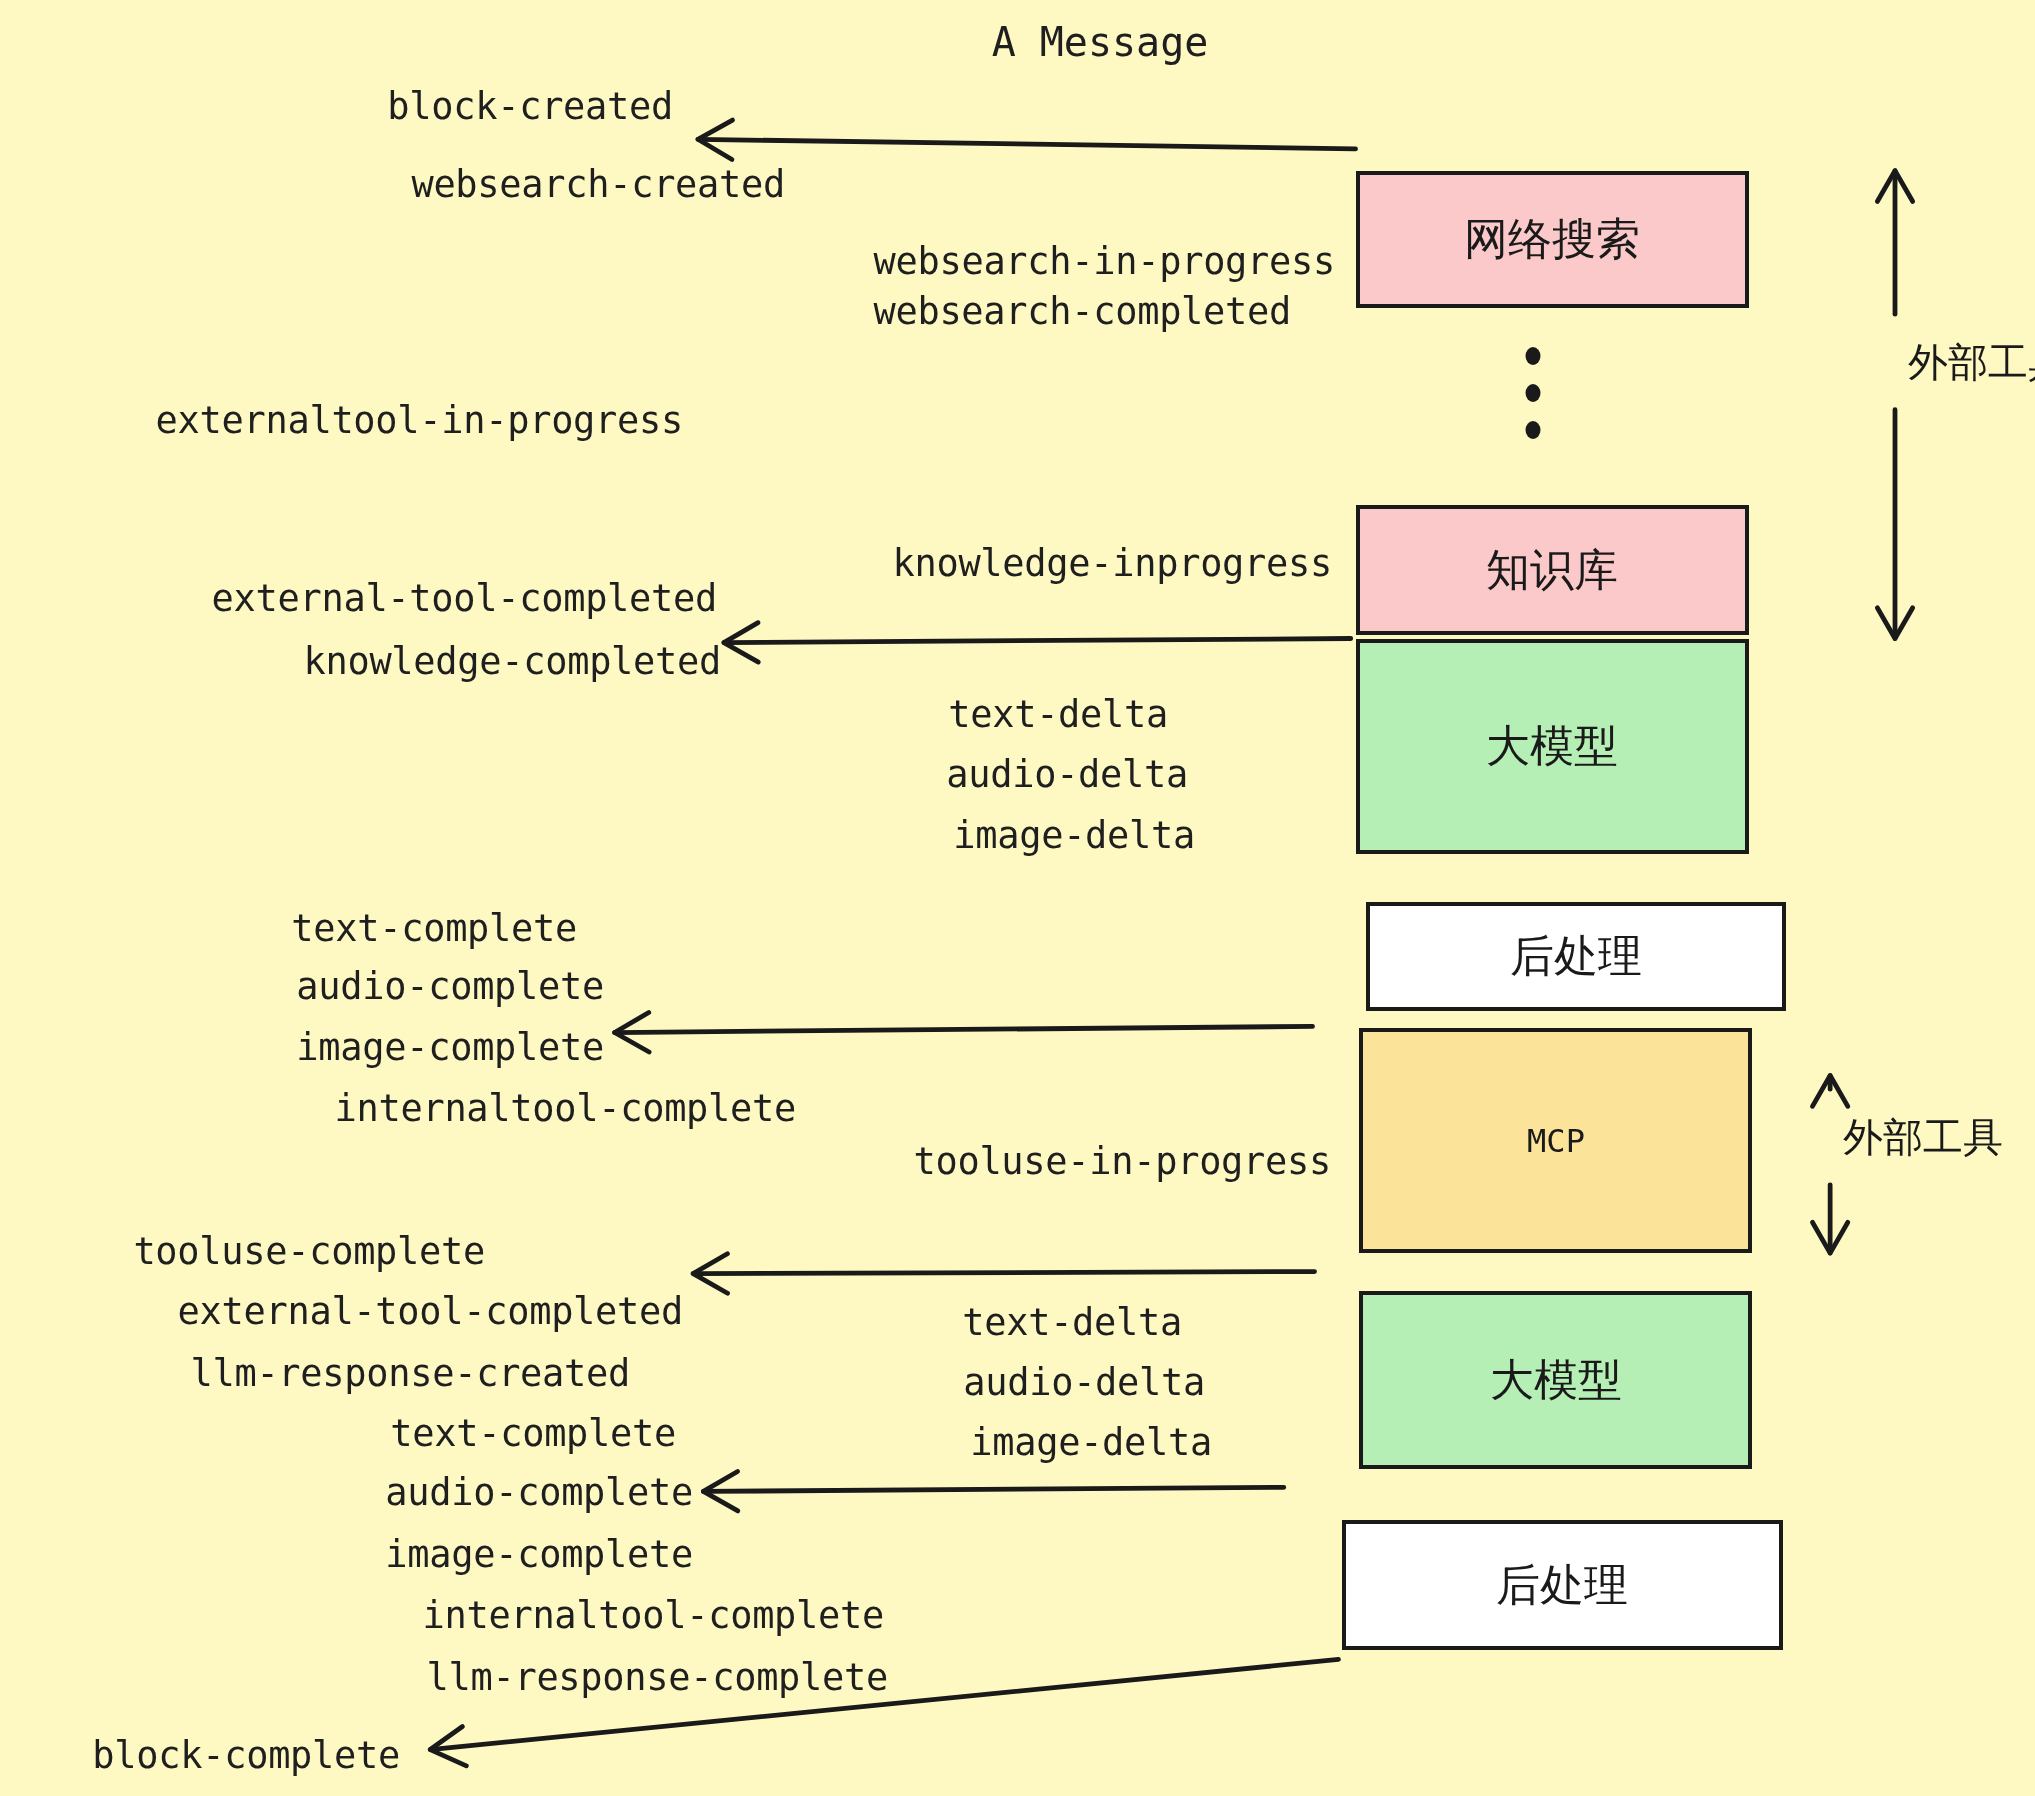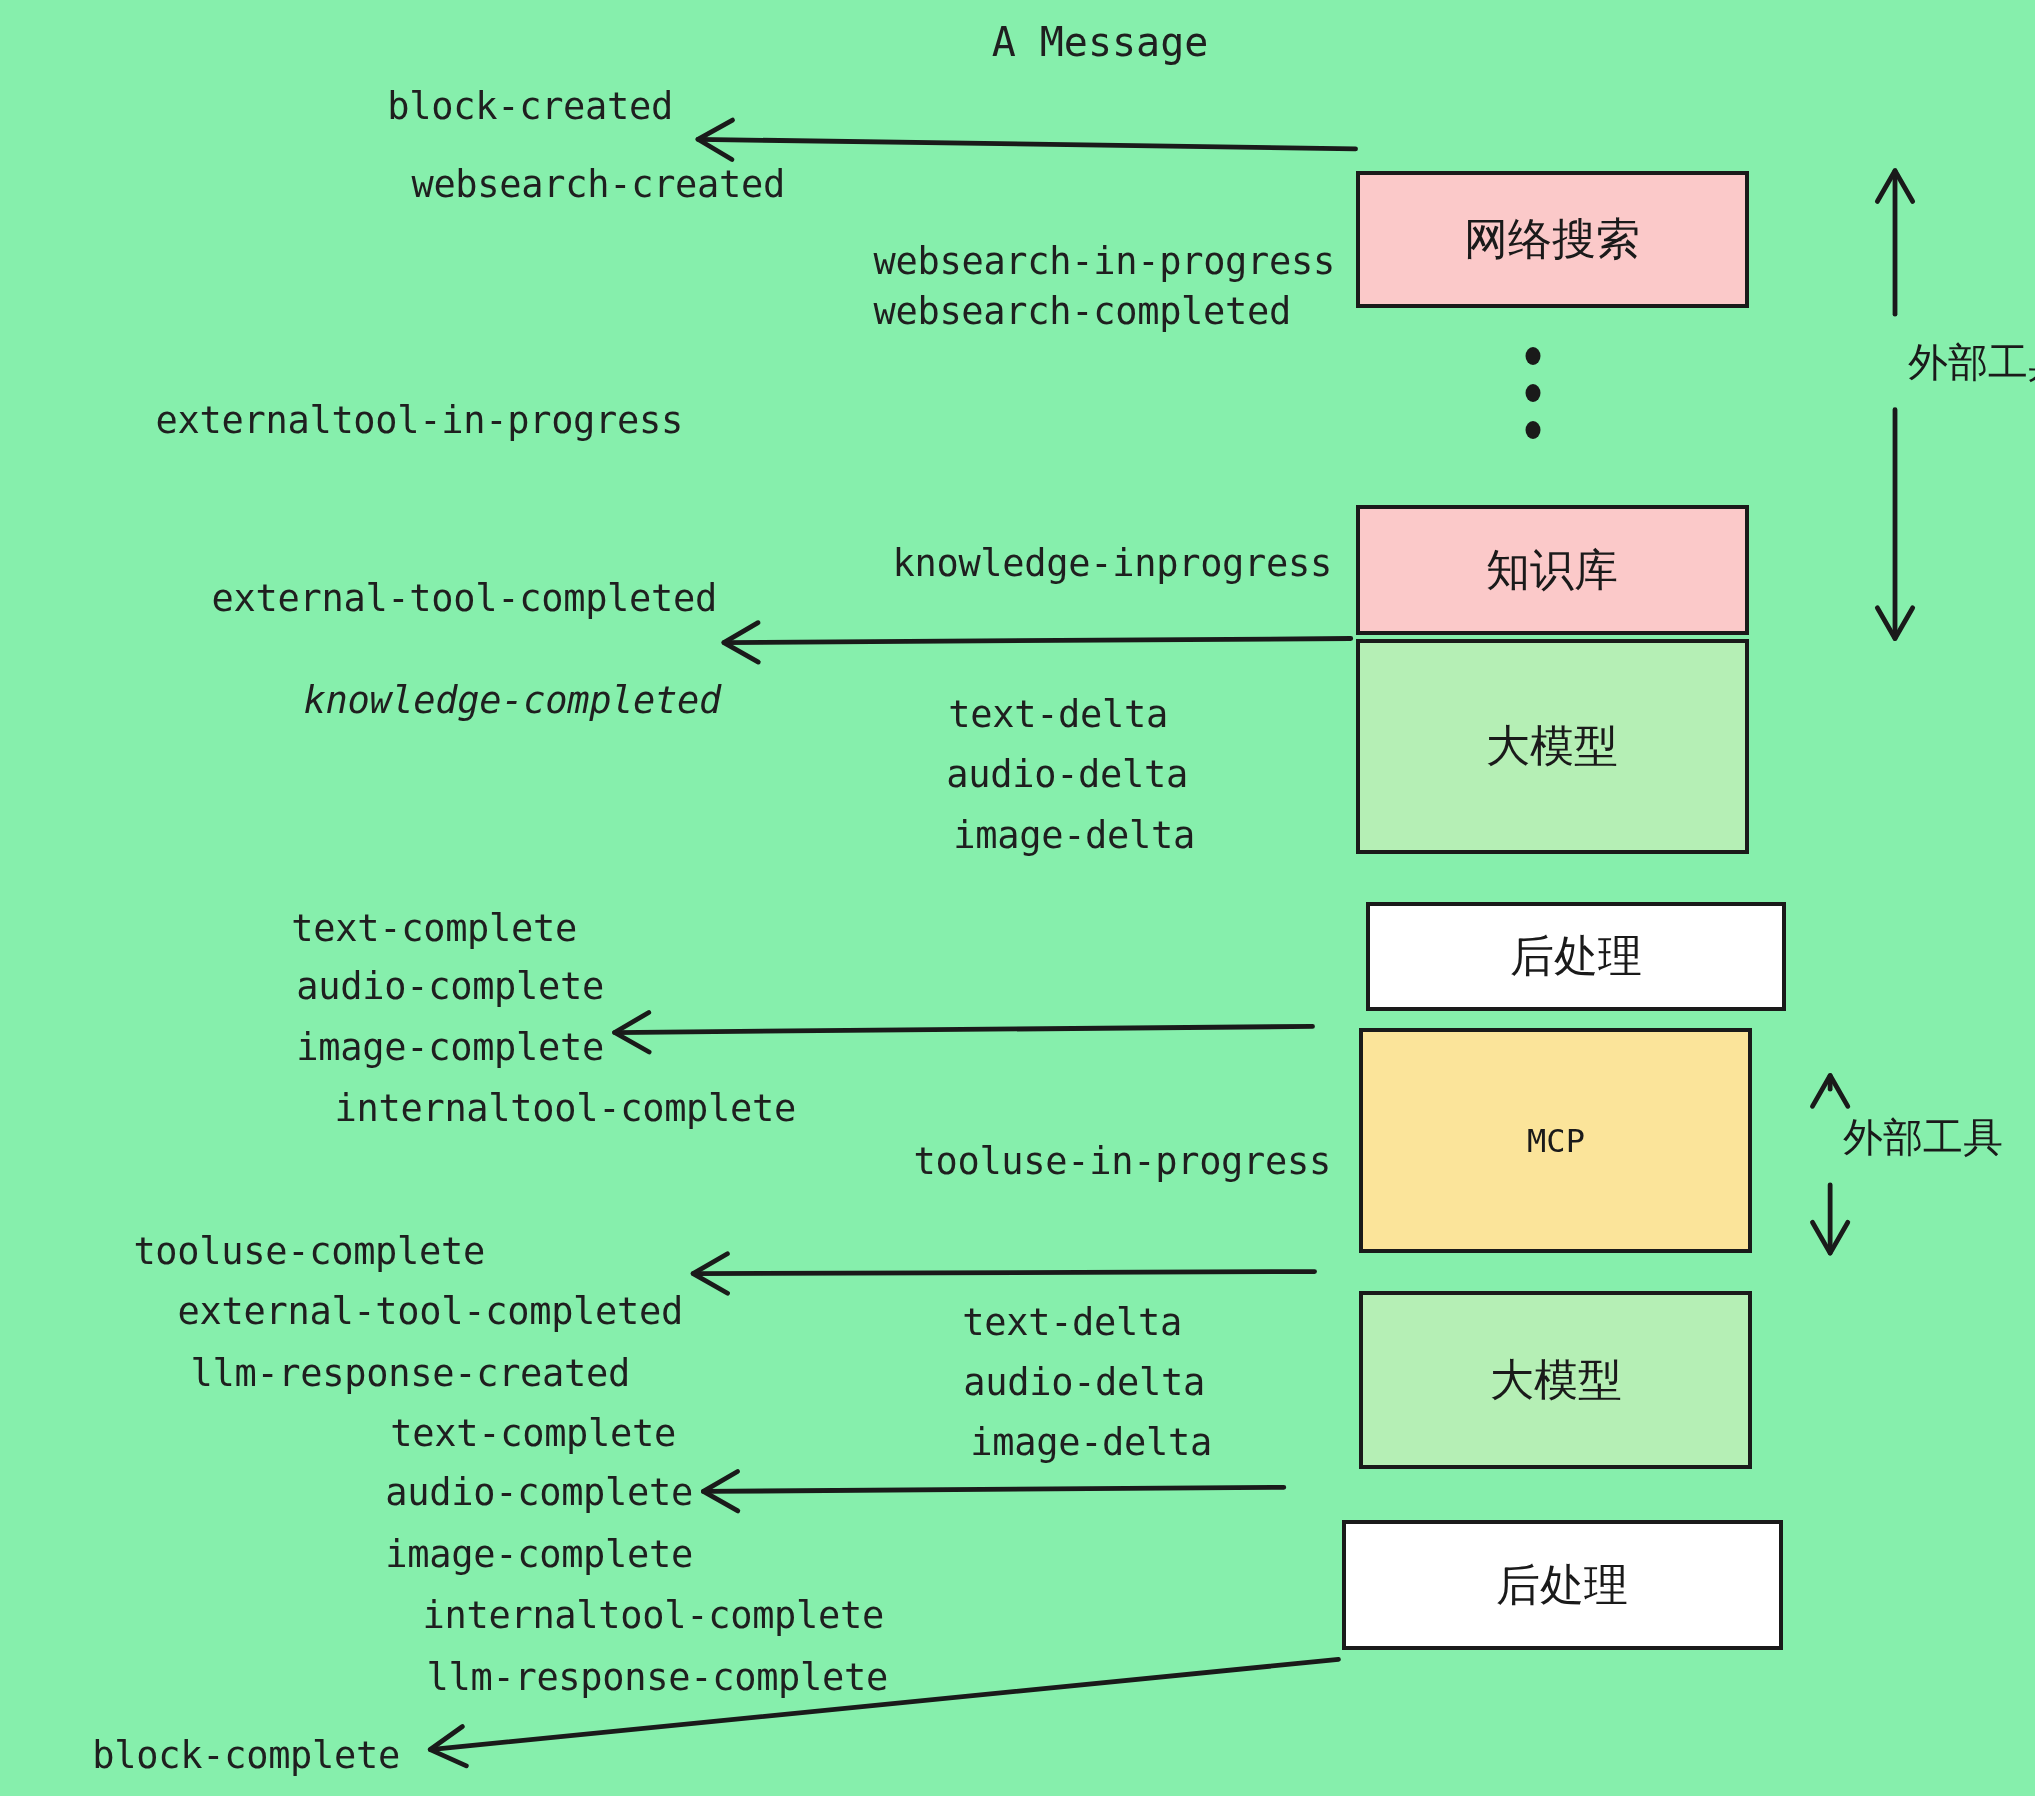--- a/index.html
+++ b/index.html
@@ -4,21 +4,21 @@
 <style>
   html, body {
     margin: 0;
     padding: 0;
     background: #ffffff;
   }
   #root {
     position: relative;
     width: 2035px;
     height: 1796px;
-    background: #86efac;
+    background: #fef9c3;
     overflow: hidden;
     font-family: "DejaVu Sans Mono", monospace;
   }
   svg.layer {
     position: absolute;
     left: 0; top: 0;
     width: 2035px;
     height: 1796px;
     pointer-events: none;
   }
@@ -135,21 +135,21 @@
     </div>
 
   <div id="events-host">
       <div class="evt r" style="left: 673px; top: 106px;">block-created</div>
       <div class="evt r" style="left: 785px; top: 184px;">websearch-created</div>
       <div class="evt r" style="left: 1335px; top: 229px; margin-top: 32px;">websearch-in-progress</div>
       <div class="evt r" style="left: 1291px; top: 311px; text-align: right;">websearch-completed</div>
       <div class="evt r" style="left: 683px; top: 420px;">externaltool-in-progress</div>
       <div class="evt r" style="left: 1332px; top: 563px;">knowledge-inprogress</div>
       <div class="evt r" style="left: 717px; top: 598px;">external-tool-completed</div>
-      <div class="evt r" style="left: 721px; top: 700px; font-style: italic;">knowledge-completed</div>
+      <div class="evt r" style="left: 721px; top: 661px;">knowledge-completed</div>
       <div class="evt r" style="left: 1168px; top: 714px;">text-delta</div>
       <div class="evt r" style="left: 1188px; top: 774px;">audio-delta</div>
       <div class="evt r" style="left: 1195px; top: 835px;">image-delta</div>
       <div class="evt r" style="left: 577px; top: 928px;">text-complete</div>
       <div class="evt r" style="left: 604px; top: 986px;">audio-complete</div>
       <div class="evt r" style="left: 604px; top: 1047px;">image-complete</div>
       <div class="evt r" style="left: 796px; top: 1108px;">internaltool-complete</div>
       <div class="evt r" style="left: 1331px; top: 1161px;">tooluse-in-progress</div>
       <div class="evt r" style="left: 485px; top: 1251px;">tooluse-complete</div>
       <div class="evt r" style="left: 683px; top: 1311px;">external-tool-completed</div>

